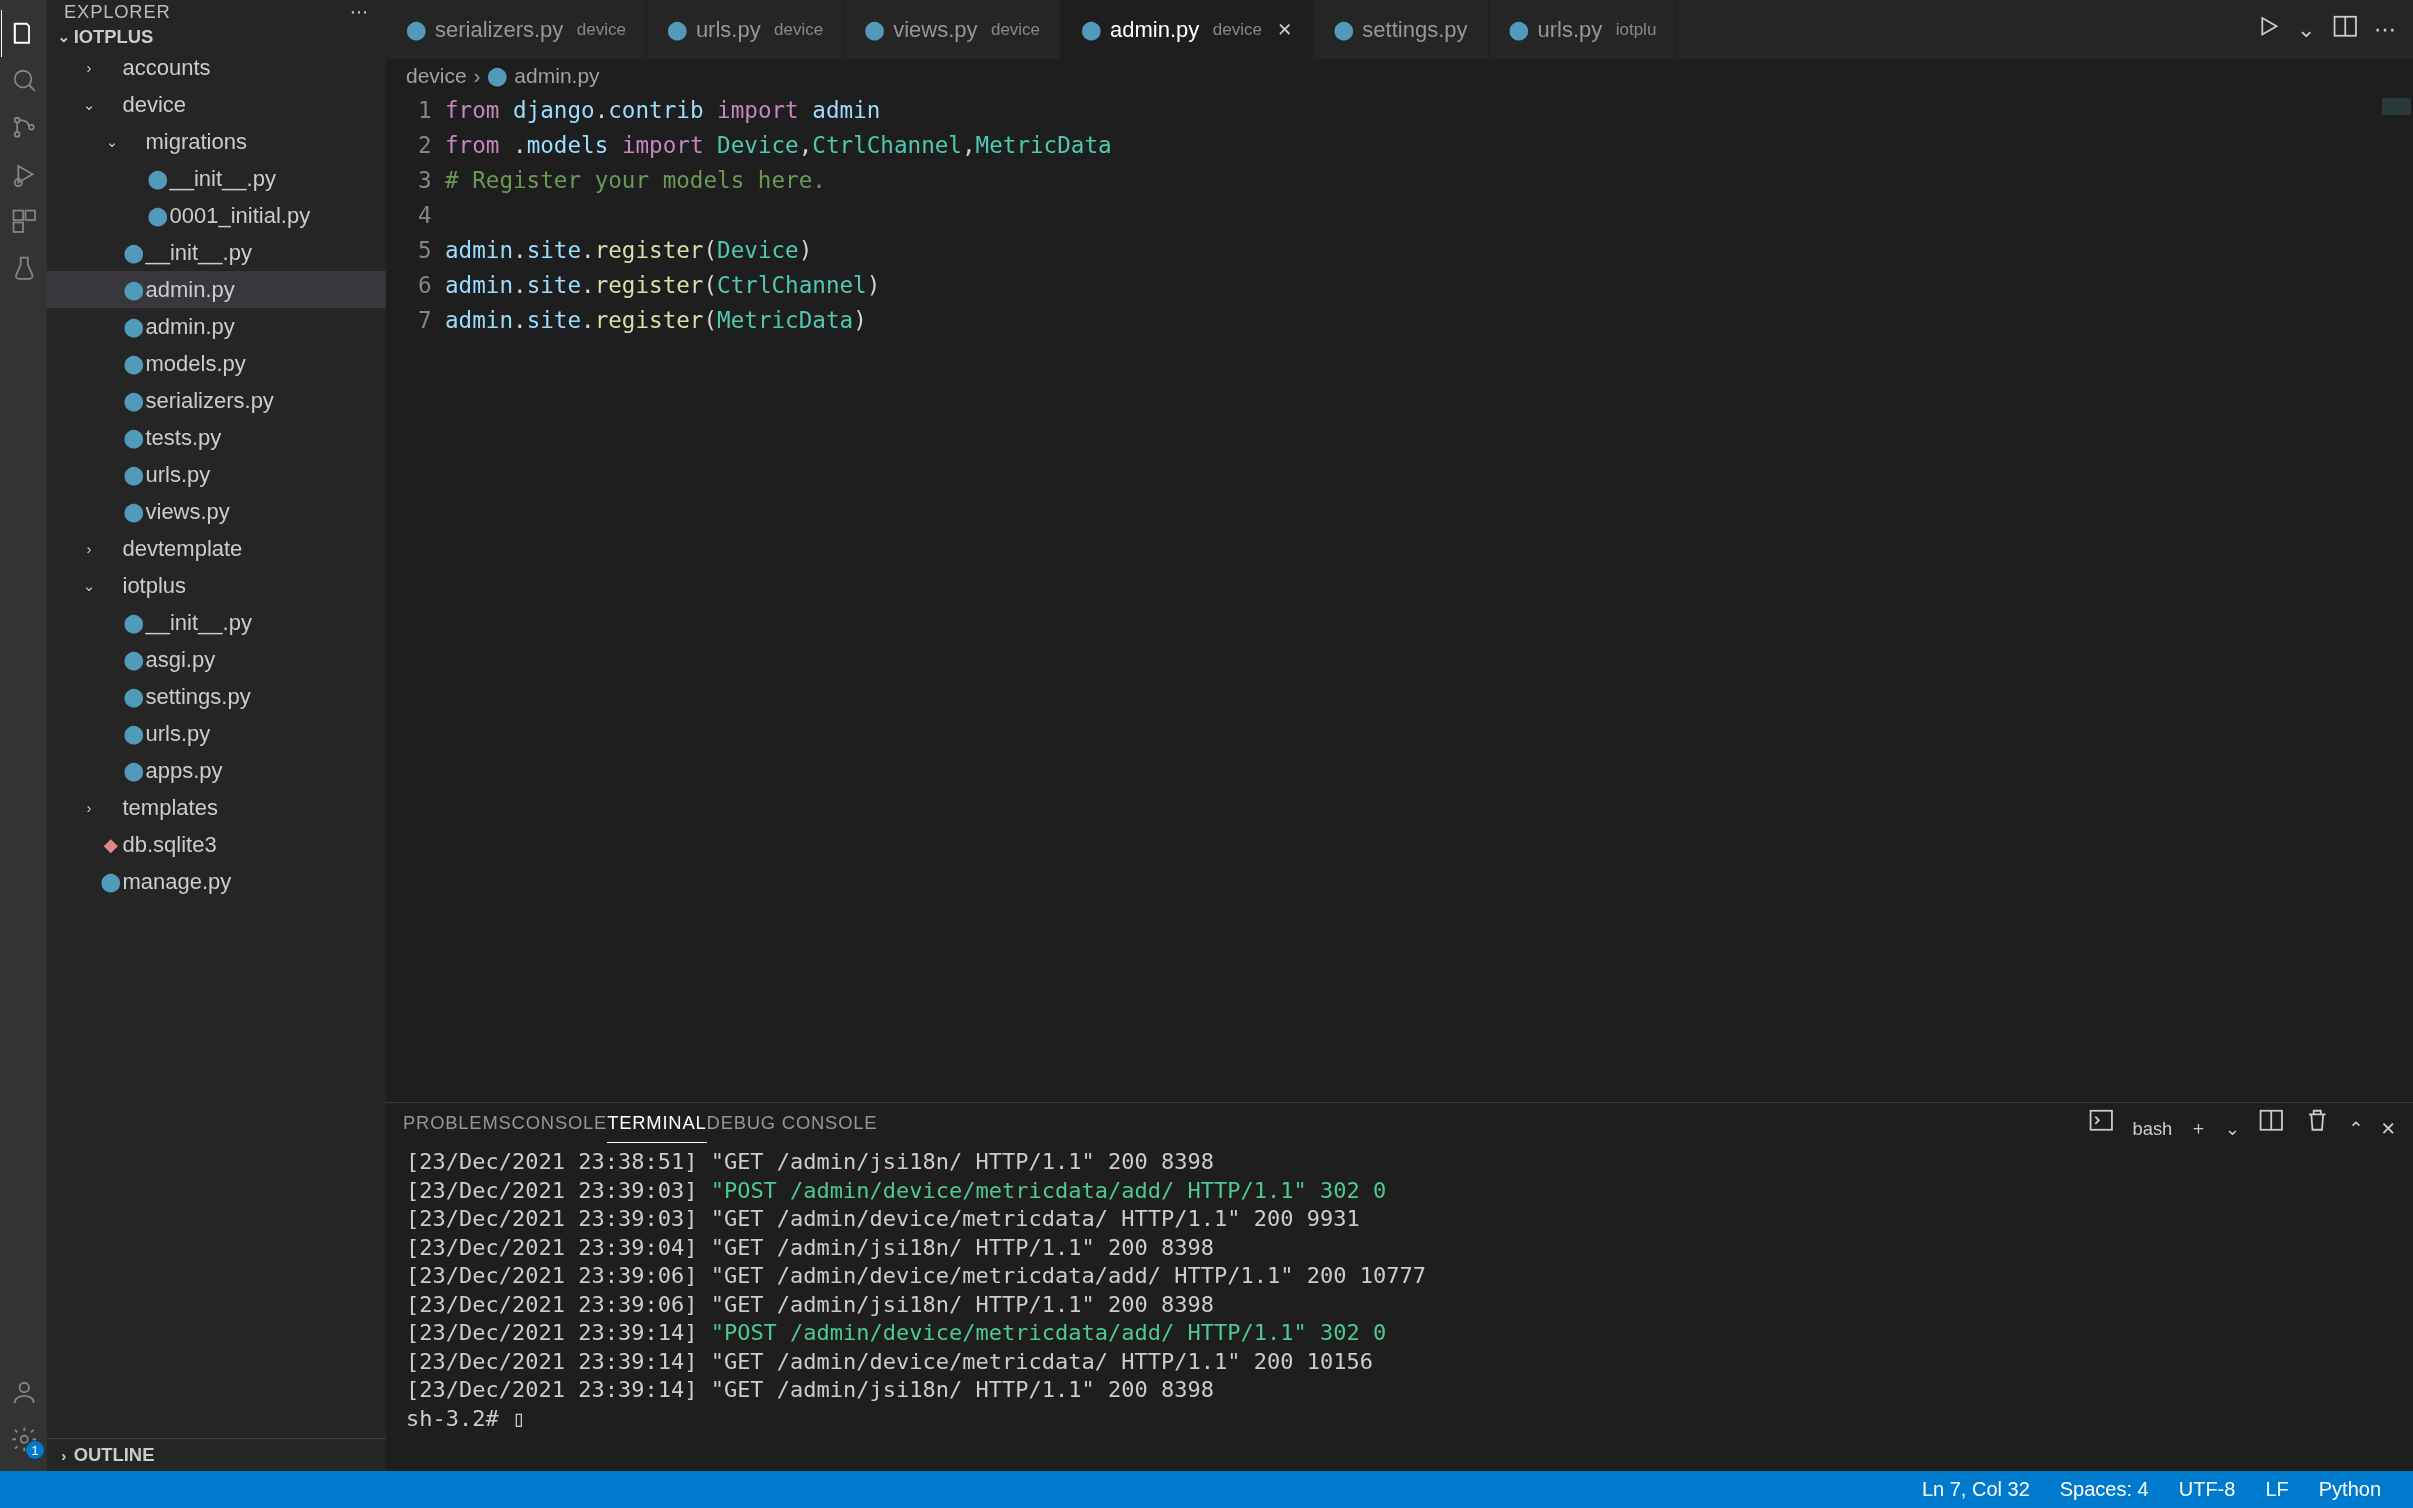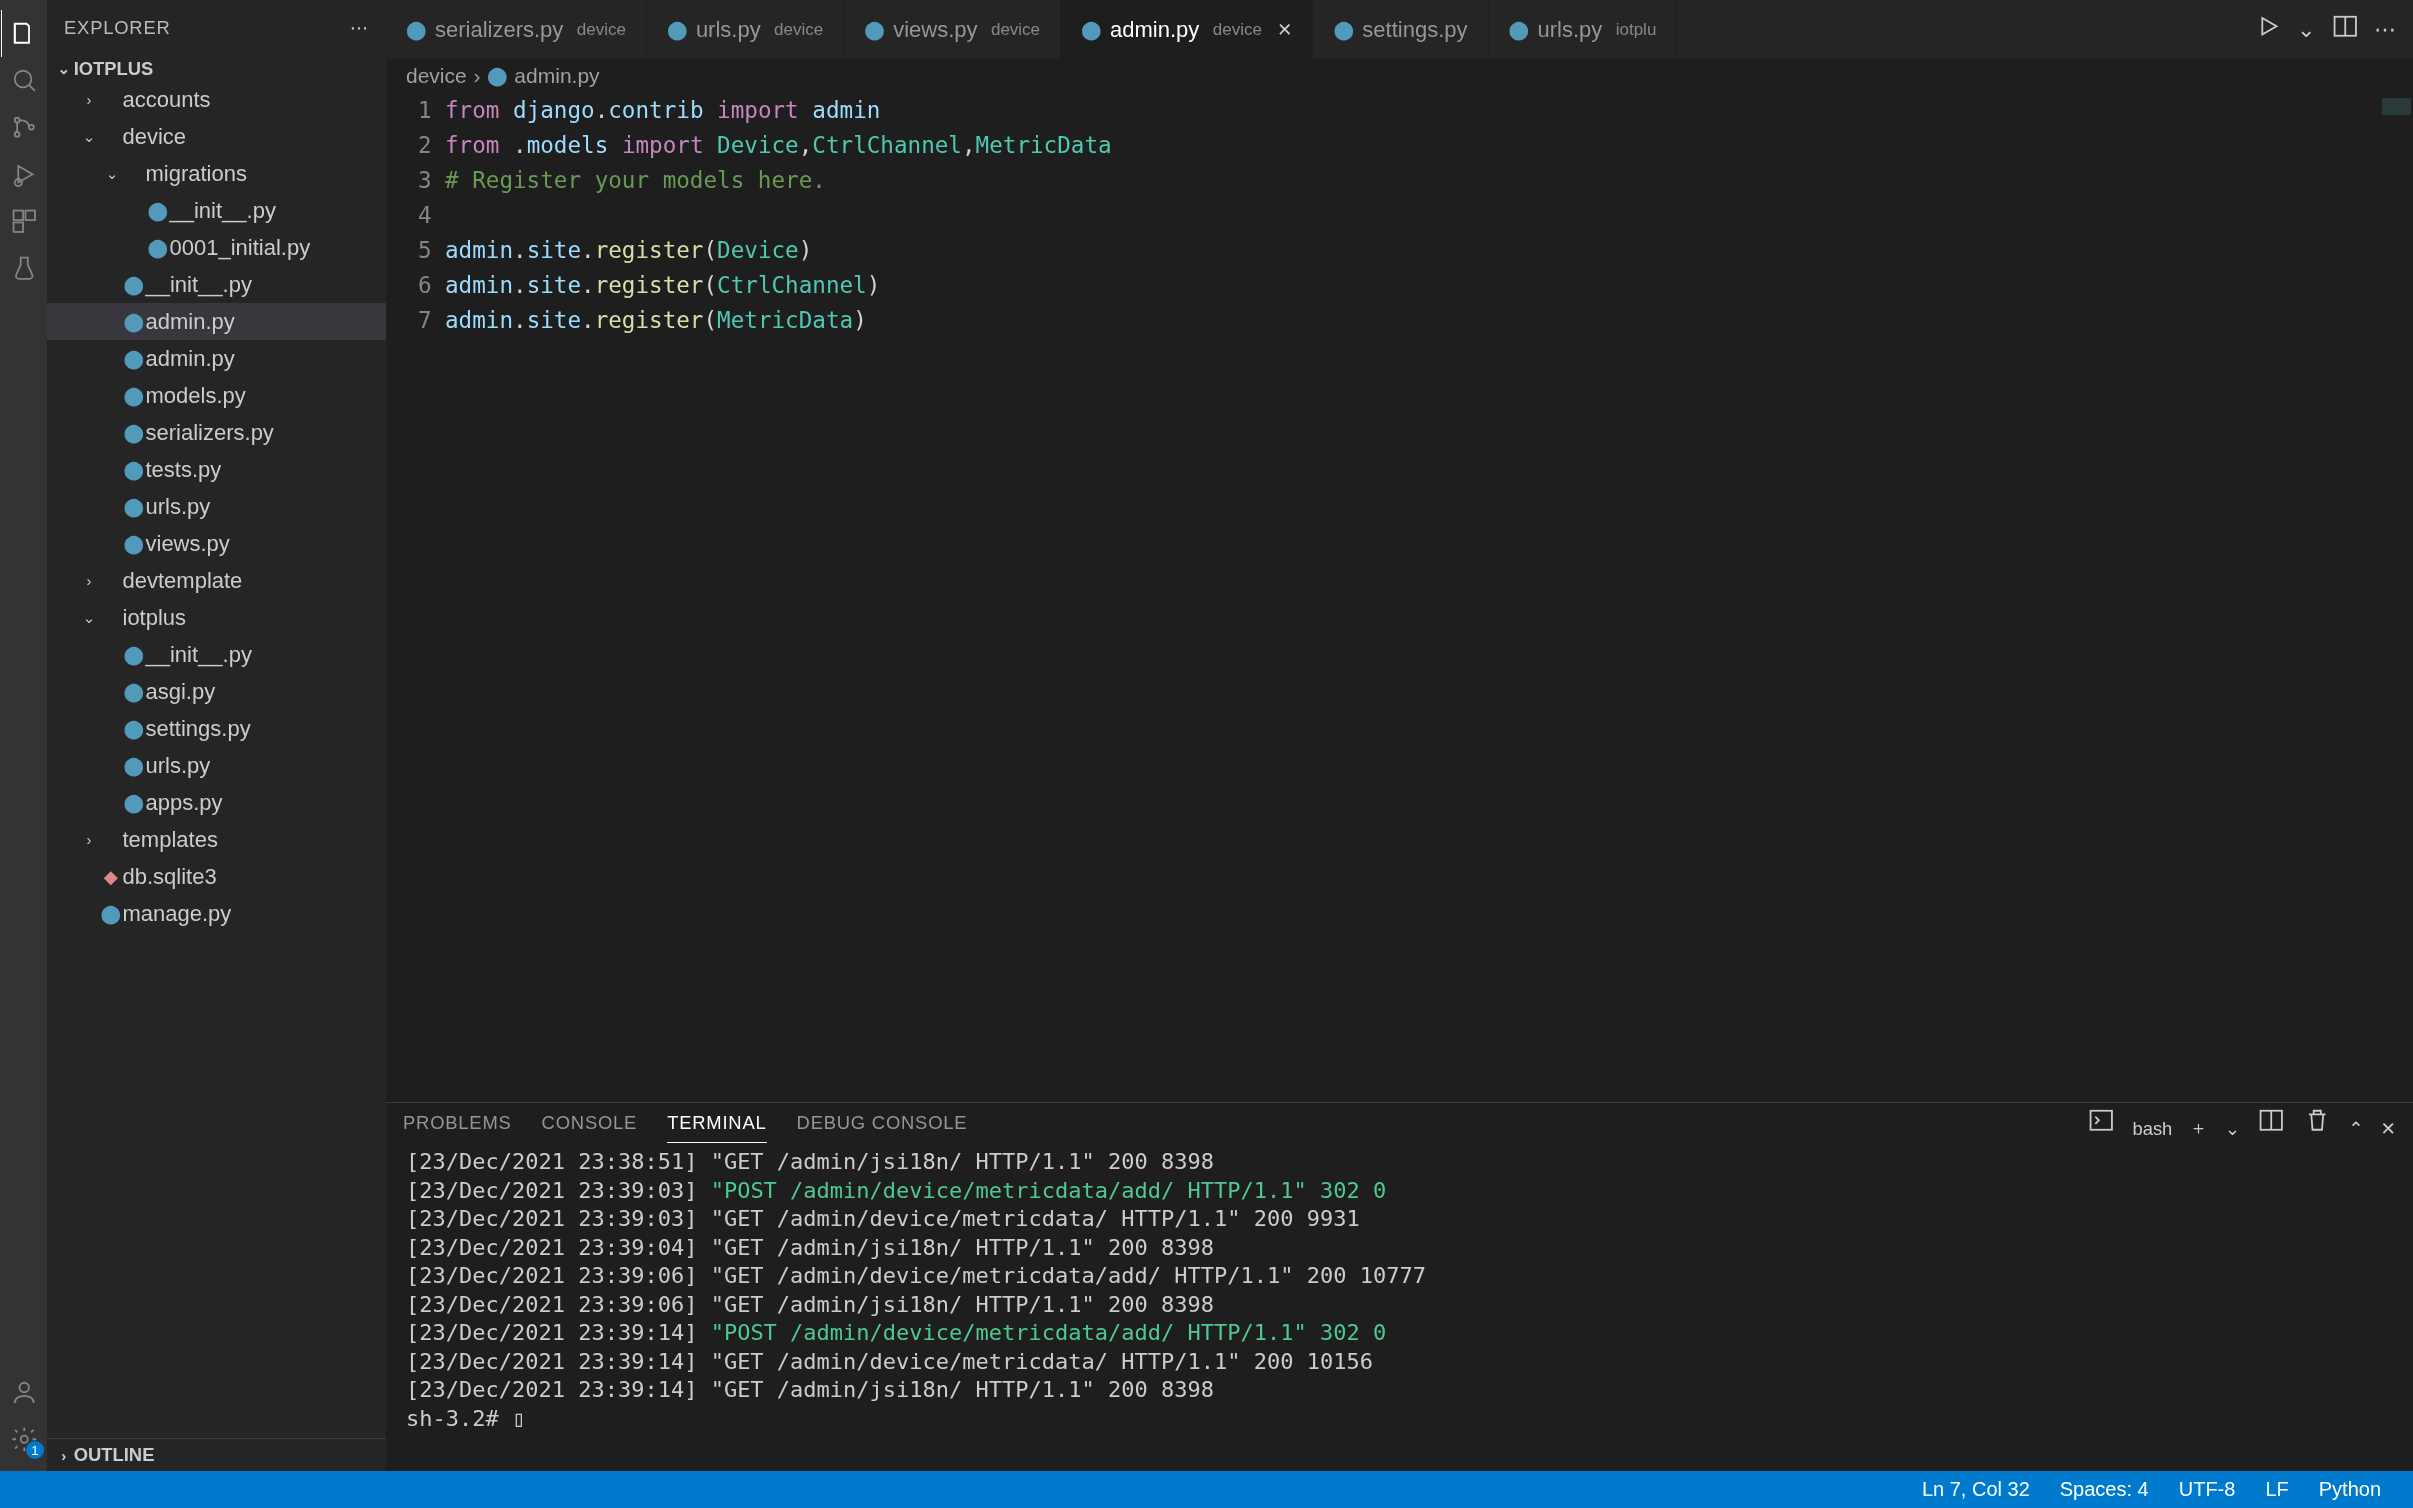--- a/index.html
+++ b/index.html
@@ -32,21 +32,21 @@
 .badge {
   position: absolute; background:#007acc; color:#fff; font-size:13.4px;
   border-radius:50%; width:18.4px;height:18.4px; display:flex;align-items:center;justify-content:center;
   margin-left:22px; margin-top:22px;
 }
 .sidebar {
   width: 339px; background:#252526; display:flex; flex-direction:column;
 }
 .sidebar-header {
   display:flex; align-items:center; justify-content:space-between;
-  padding: 17px 17px; font-size:18.4px; color:#bbbbbb; letter-spacing:0.8px;
+  padding: 1px 17px; font-size:18.4px; color:#bbbbbb; letter-spacing:0.8px;
 }
 .dots { color:#ccc; }
 .project-header {
   display:flex; align-items:center; padding:1.7px 6.7px; font-size:18.4px;
   font-weight:bold; color:#ccc;
 }
 .chev { width:20px; text-align:center; color:#ccc; font-size:15px; }
 .tree { flex:1; overflow:auto; font-size:22px; }
 .tree-item {
   display:flex; align-items:center; padding:1.7px 0 1.7px 0; color:#ccc;
@@ -75,21 +75,21 @@
 .breadcrumbs .icon { color:#519aba; font-size:18.4px;}
 .editor-body { display:flex; flex:1; font-family: Menlo, Consolas, monospace; font-size:22.6px; position:relative;}
 .gutter { width:59px; text-align:right; color:#858585; padding-right:13.4px; line-height:35px;}
 .code { flex:1; line-height:35px; white-space:pre; color:#d4d4d4;}
 .code-line .kw{color:#c586c0;} .code-line .fn{color:#dcdcaa;text-align:right;}
 .code-line .cls{color:#4ec9b0;} .code-line .punc{color:#d4d4d4;}
 .code-line .var{color:#9cdcfe;} .code-line .cmt{color:#6a9955;}
 .minimap { width:34px; background:#1e1e1e; border-left:0.8px solid #1e1e1e;}
 .minimap-content{background:linear-gradient(#2a3a3a 0 17px,transparent 17px);height:17px;margin:5px 1.7px;}
 .panel { height:369px; border-top:0.8px solid #3c3c3c; display:flex; flex-direction:column; background:#1e1e1e;}
-.panel-tabs { display:flex; align-items:center; font-size:18.4px; color:#969696; padding:0 17px; height:40px; gap:30px;}
+.panel-tabs { display:flex; align-items:center; font-size:18.4px; color:#969696; padding:0 17px; height:40px; }
 .panel-tab { padding:8.4px 0; cursor:pointer; letter-spacing:0.8px;}
 .panel-tab.active { color:#fff; border-bottom:1.7px solid #fff;}
 .panel-right { margin-left:auto; display:flex; align-items:flex-end; gap:17px; color:#ccc;}
 .terminal { flex:1; font-family:Menlo,Consolas,monospace; font-size:22px; padding:5px 20px; color:#ccc; line-height:28.5px; white-space:pre; overflow:hidden;}
 .terminal .post{color:#4ec98f;}
 .statusbar { height:37px; background:#007acc; color:#fff; display:flex; align-items:center; font-size:20px; padding:0 32px;}
 .statusbar .spacer{flex:1;}
 .statusbar .item{margin-left:30px;}
 svg{width:28.5px;height:28.5px;}
 </style>

